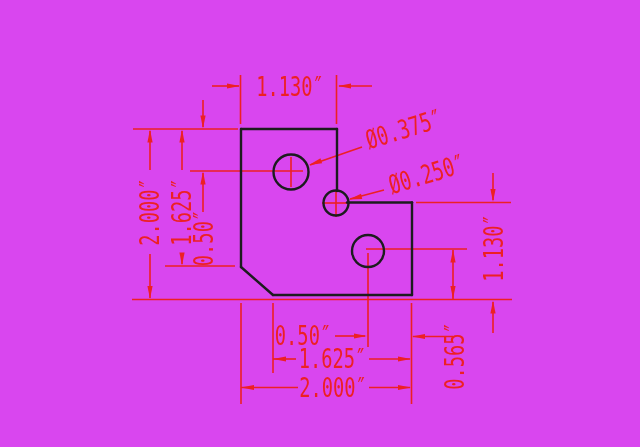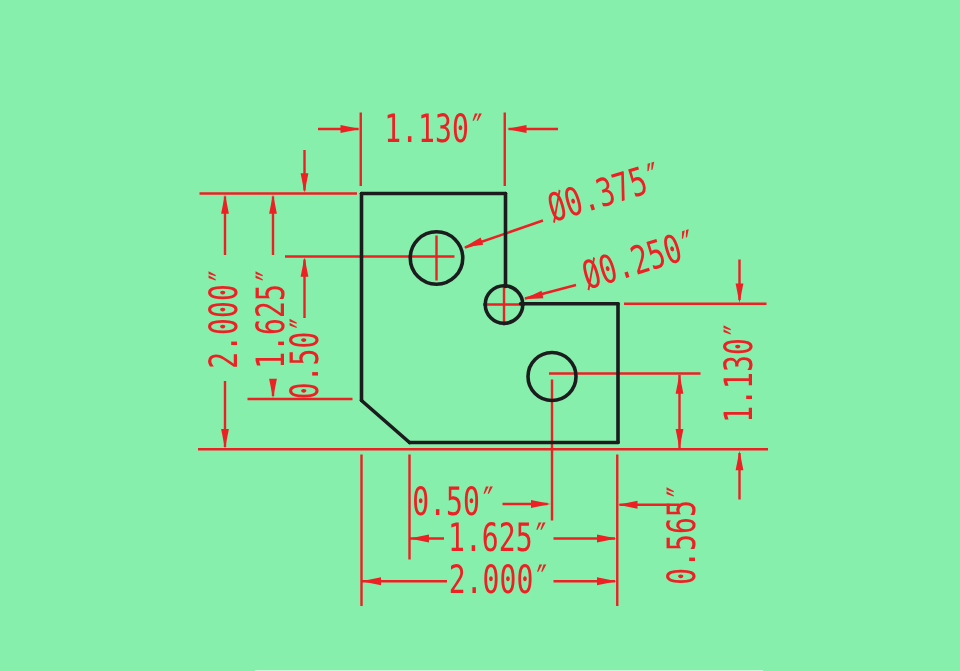--- a/index.html
+++ b/index.html
@@ -1,20 +1,20 @@
 <!DOCTYPE html>
 <html><head>
 <meta charset="utf-8">
 <style>
   html, body { margin: 0; padding: 0; background: #ffffff; }
   .canvas-wrap {
     position: relative;
     width: 640px;
     height: 447px;
-    background: #86efac;
+    background: #d946ef;
     overflow: hidden;
     font-family: "DejaVu Sans Mono", monospace;
   }
   svg text.dim-text {
     font-family: "DejaVu Sans Mono", monospace;
     font-size: 26px;
   }
 </style>
 </head>
 <body>

